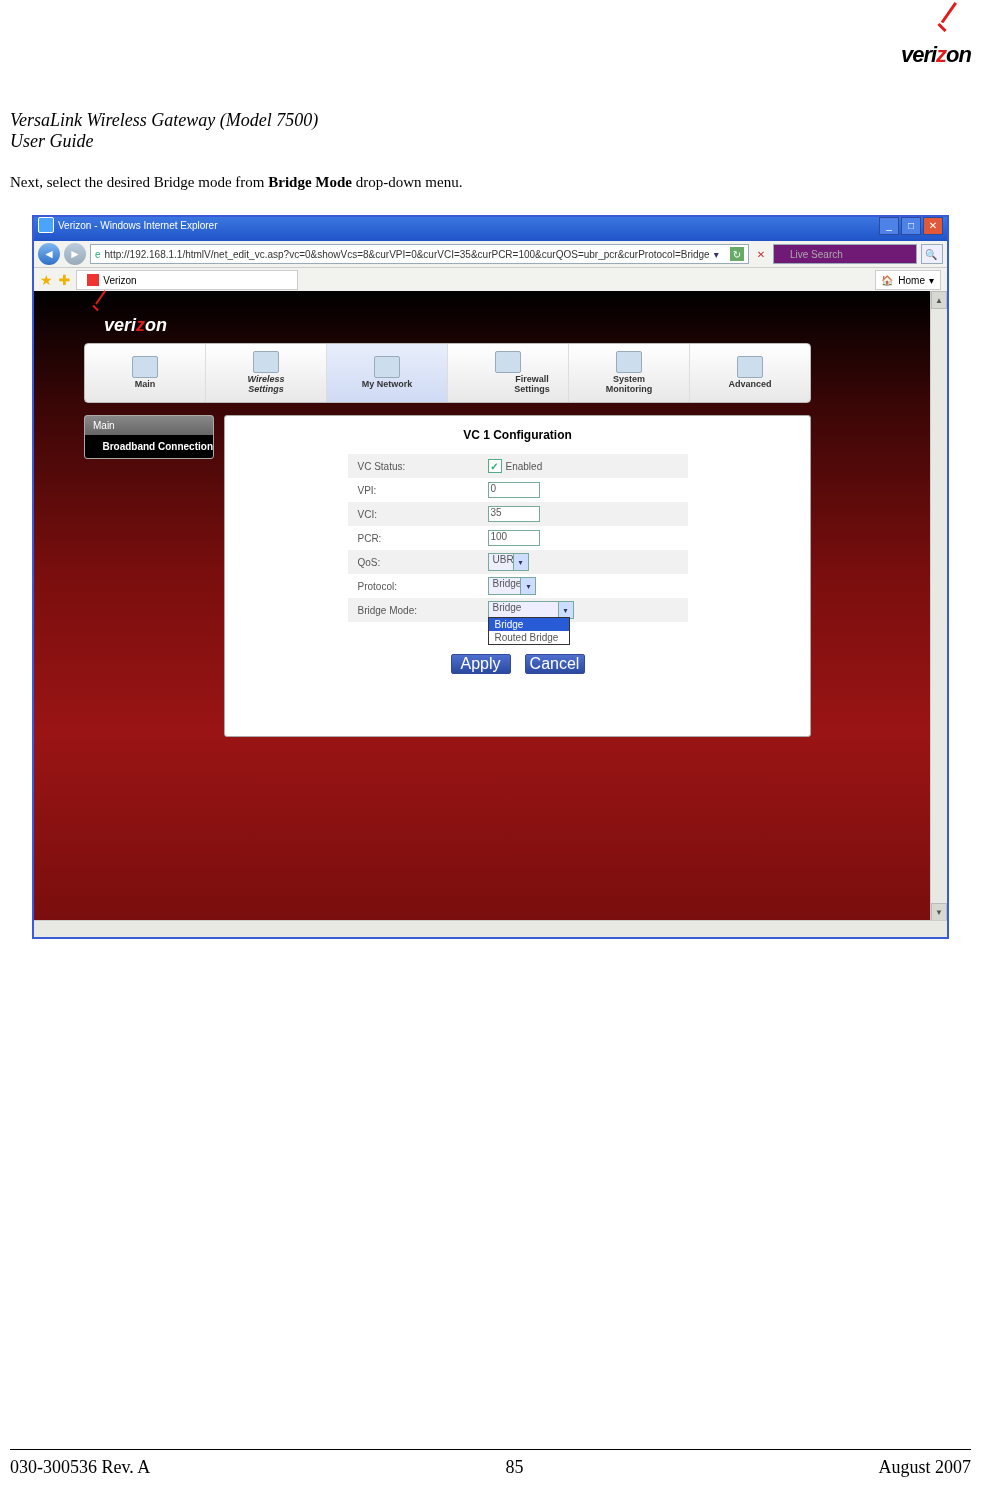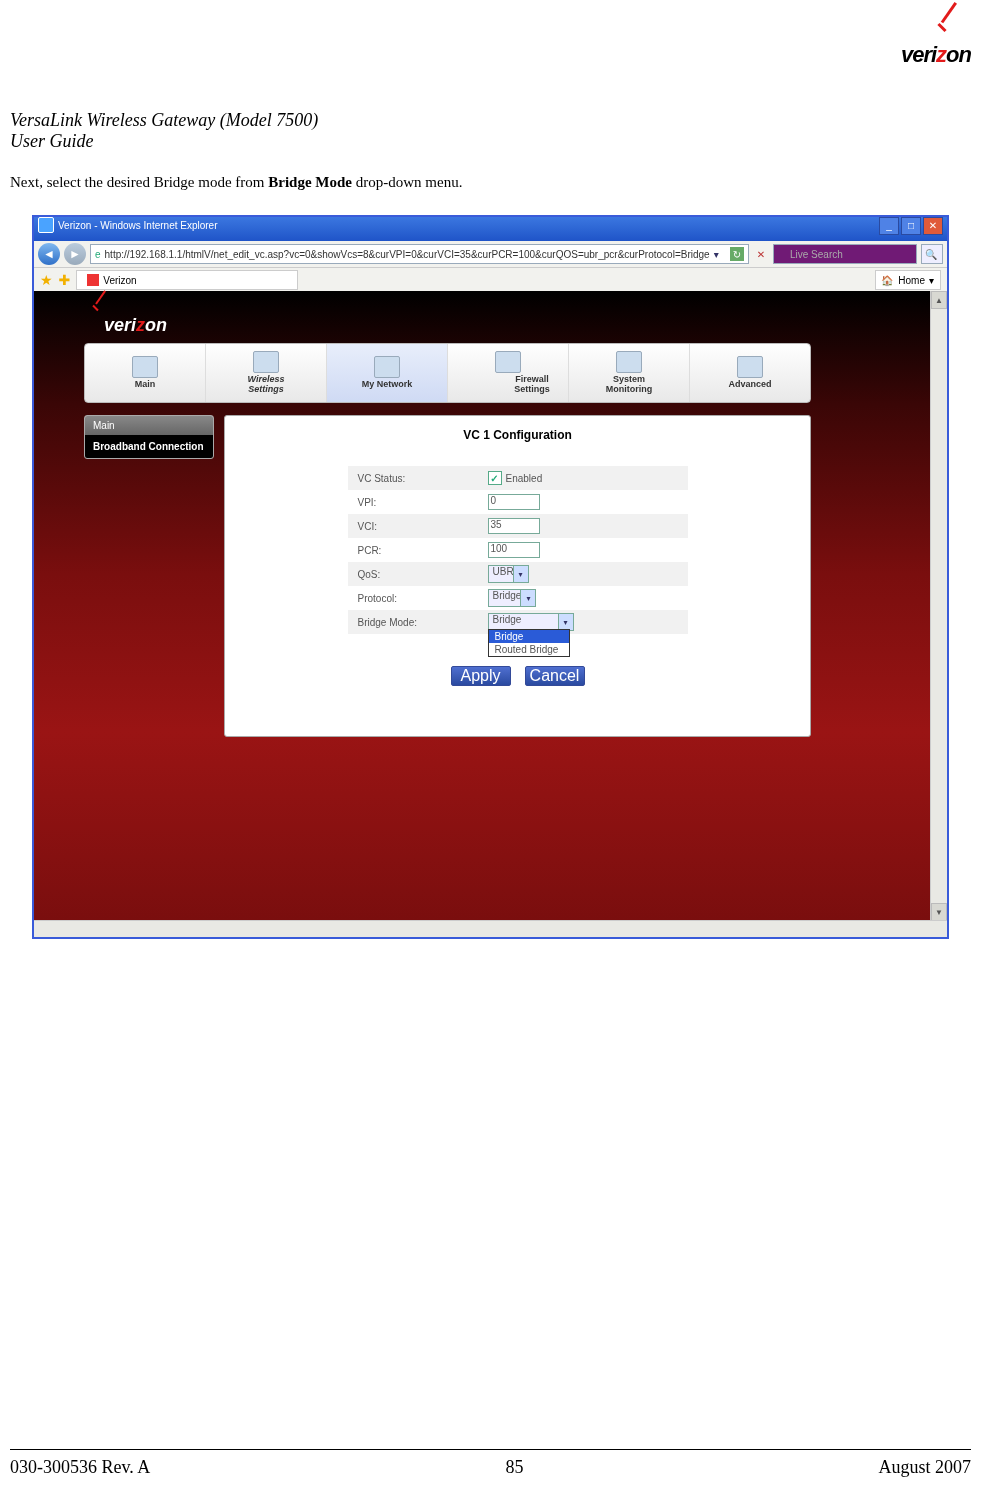--- a/index.html
+++ b/index.html
@@ -131,26 +131,26 @@
   }
   .mtab{flex:1;display:flex;flex-direction:column;align-items:center;justify-content:center;border-right:1px solid #ddd;gap:2px;}
   .mtab:last-child{border-right:none;}
   .mtab.active{background:linear-gradient(#e8eefb,#cfdaf4);}
   .mtab .ic{width:24px;height:20px;background:#cde;border:1px solid #9ab;border-radius:2px;}
   .mtab .lbl{font-size:9px;font-weight:bold;color:#333;text-align:center;line-height:1.1;}
   .sidebox{
     position:absolute;top:124px;left:50px;width:128px;background:linear-gradient(#eee,#ddd);border:1px solid #aaa;border-radius:3px;overflow:hidden;
   }
   .sidebox .hdr{background:linear-gradient(#888,#666);color:#fff;font-size:10px;padding:4px 8px;}
-  .sidebox .item{background:#000;color:#fff;font-size:10px;font-weight:bold;padding:6px 8px;}
+  .sidebox .item{background:#000;color:#fff;font-size:10px;font-weight:bold;padding:6px 0;text-align:right;}
   .panel{
     position:absolute;top:124px;left:190px;right:120px;height:320px;background:#fff;border:1px solid #aaa;border-radius:3px;
   }
   .panel .title{font-weight:bold;font-size:12px;text-align:center;padding:12px 0 8px 0;color:#000;}
-  .formtable{margin:16px auto 0 auto;width:340px;}
+  .formtable{margin:4px auto 0 auto;width:340px;}
   .frow{display:flex;align-items:center;height:24px;}
   .frow.alt{background:#f1f1f1;}
   .frow .flabel{width:130px;padding-left:10px;font-size:10px;color:#555;}
   .frow .fval{flex:1;display:flex;align-items:center;gap:4px;font-size:10px;color:#555;}
   .txtin{width:46px;height:14px;border:1px solid #7a9;background:#fff;font-size:10px;padding:0 2px;}
   .selin{height:16px;border:1px solid #7a9;background:#eef;font-size:10px;padding:0 14px 0 4px;position:relative;display:inline-flex;}
   .selin .dd{position:absolute;right:0;top:0;width:14px;height:100%;background:#cdf;border-left:1px solid #7a9;display:flex;align-items:center;justify-content:center;color:#336;font-size:8px;}
   .chk{width:12px;height:12px;border:1px solid #5a8;background:#fff;display:flex;align-items:center;justify-content:center;color:#2a7;font-size:10px;font-weight:bold;}
   .ddopen{
     position:absolute;border:1px solid #333;background:#fff;font-size:10px;z-index:5;

